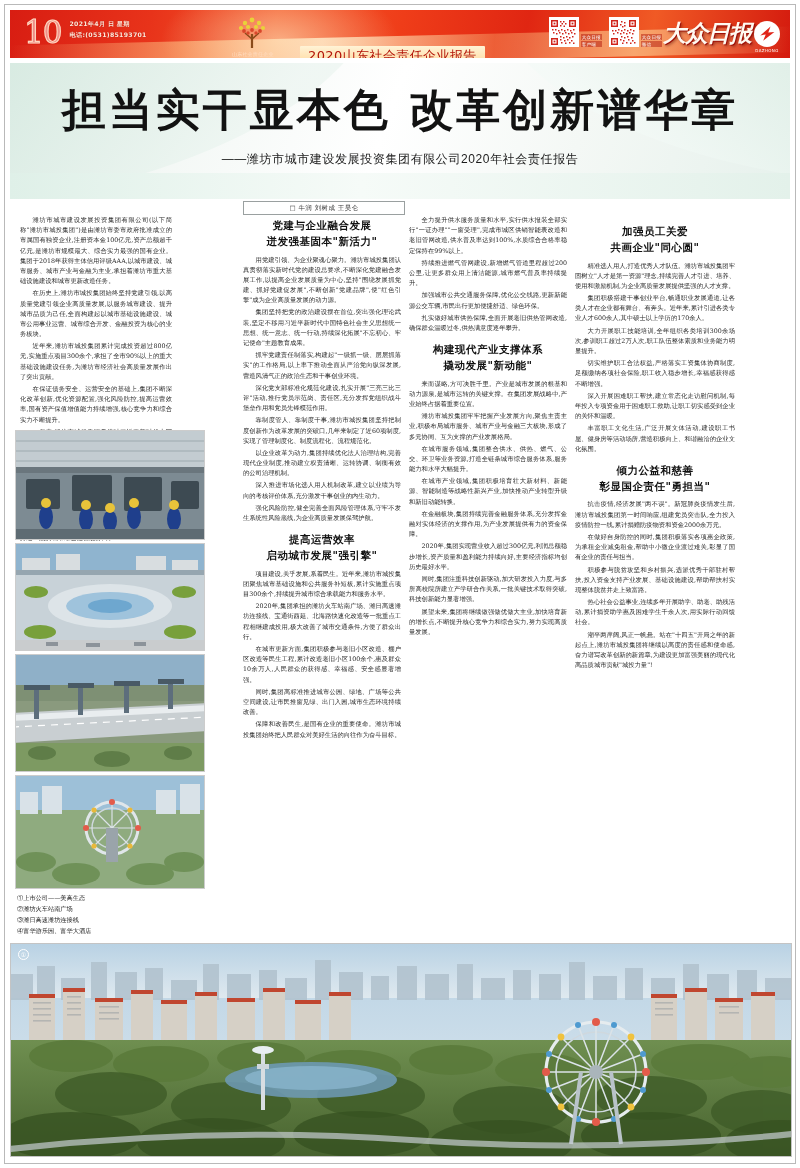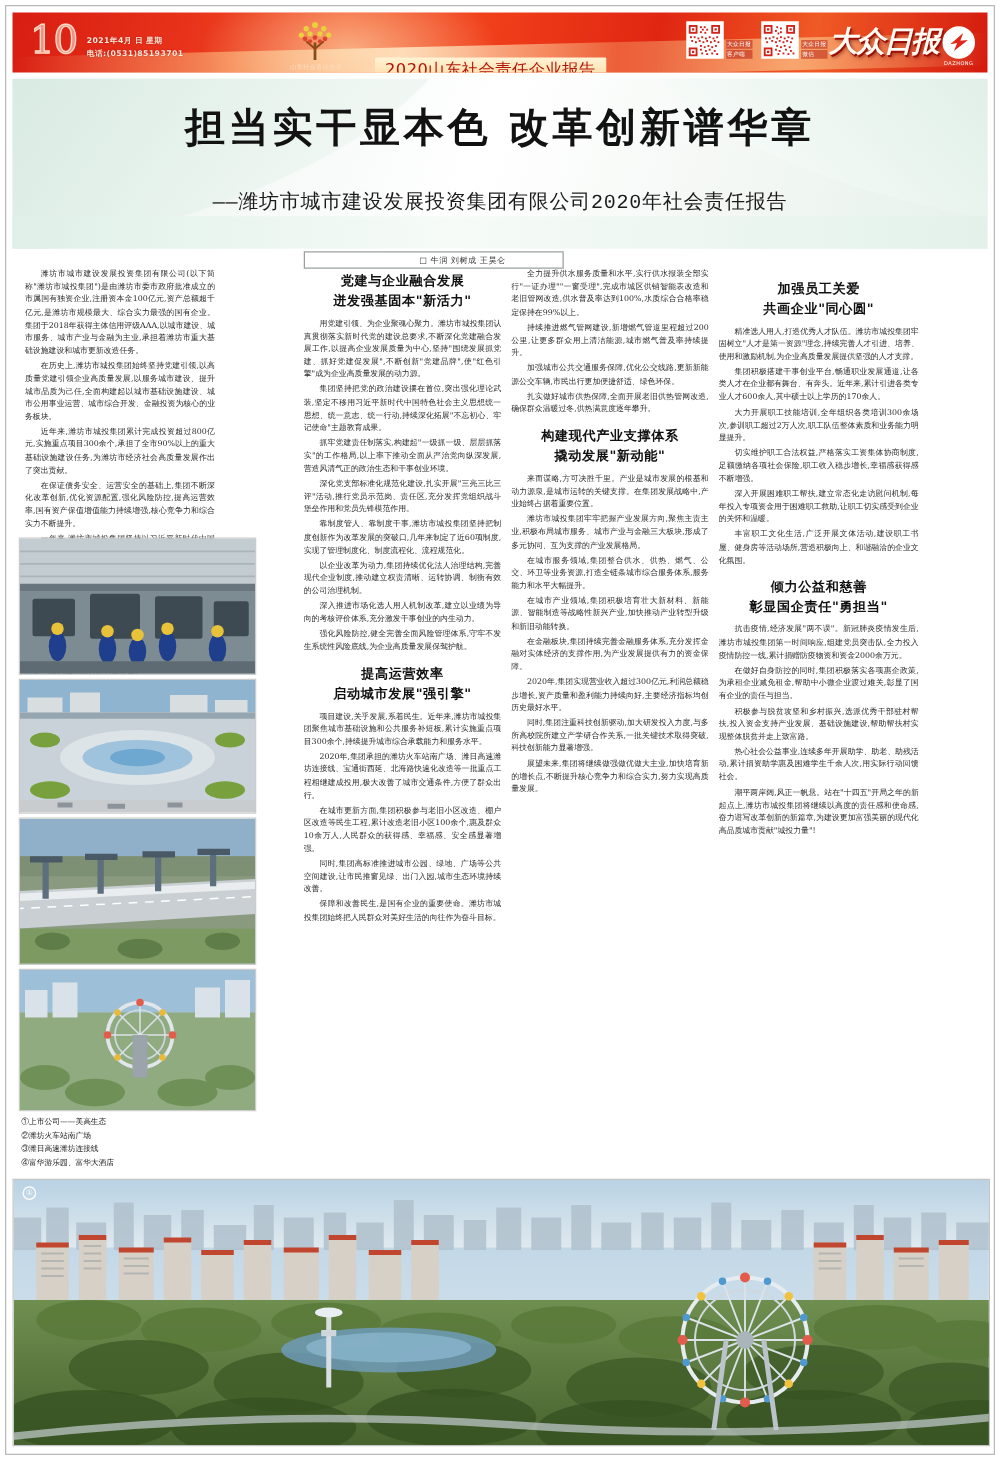--- a/index.html
+++ b/index.html
@@ -18,21 +18,21 @@
           overflow:hidden;}
   .banner:after{content:"";position:absolute;left:0;top:26px;width:100%;height:26px;
           background:linear-gradient(95deg,rgba(255,190,120,.0) 0%,
                      rgba(255,205,140,.55) 22%,rgba(255,235,200,.85) 40%,
                      rgba(255,190,120,.35) 62%,rgba(255,220,160,.6) 80%,
                      rgba(255,180,110,.0) 100%);
           transform:skewY(-1.4deg);}
   .banner-glow{position:absolute;left:150px;top:-30px;width:240px;height:120px;
           background:radial-gradient(ellipse at center,rgba(255,240,200,.55),rgba(255,200,120,0) 70%);}
 
-  .date-block{position:absolute;left:14px;top:7px;display:flex;align-items:flex-end;gap:8px;z-index:4;}
+  .date-block{position:absolute;left:14px;top:7px;display:flex;align-items:flex-start;gap:8px;z-index:4;}
   .big-num{font-family:"DejaVu Serif","Liberation Serif",serif;font-size:31px;
            line-height:1;color:transparent;-webkit-text-stroke:1.1px #ffd9c2;
            text-shadow:0 0 1px rgba(255,255,255,.5);font-weight:400;letter-spacing:-1px;}
   .date-lines{display:flex;flex-direction:column;gap:2px;padding-top:3px;}
   .dl{font-size:6.2px;color:#ffe8d8;letter-spacing:.3px;white-space:nowrap;
       text-shadow:0 0 1px rgba(120,0,0,.6);font-weight:bold;}
 
   .tree-logo{position:absolute;left:222px;top:5px;width:40px;height:42px;z-index:4;}
   .tree-cap{font-size:5px;color:#ffdcc0;text-align:center;letter-spacing:.2px;
             position:absolute;bottom:0;left:0;width:100%;white-space:nowrap;}
@@ -74,31 +74,31 @@
             background:linear-gradient(135deg,#cfe6db,#eef6f2 70%);
             border-radius:0 0 100% 0;transform:rotate(-7deg);opacity:.85;}
   .tz-swoop2{position:absolute;right:-60px;top:-50px;width:360px;height:150px;
             background:linear-gradient(215deg,#d6eae0,#f4faf7 70%);
             border-radius:0 0 0 100%;transform:rotate(6deg);opacity:.8;}
   .tz-bottom{position:absolute;left:0;bottom:0;width:100%;height:26px;
             background:linear-gradient(90deg,#dff0e8,#f6fbf8 45%,#e3f1ea);}
 
   .headline{position:absolute;left:0;top:18px;width:100%;text-align:center;z-index:3;
             font-family:"DejaVu Serif","Liberation Serif",serif;
-            font-size:32px;font-weight:bold;color:#121212;letter-spacing:3px;}
+            font-size:44px;font-weight:bold;color:#121212;letter-spacing:3px;}
   .subhead{position:absolute;left:0;top:88px;width:100%;text-align:center;z-index:3;
-            font-family:Liberation Mono, monospace;
-            font-size:16px;color:#1b1b1b;letter-spacing:.6px;}
+            font-family:Liberation Sans, sans-serif;
+            font-size:12px;color:#1b1b1b;letter-spacing:.6px;}
 
   
   .body-zone{position:absolute;left:5px;top:196px;width:780px;height:740px;}
   .byline{position:absolute;left:233px;top:0px;width:160px;height:12px;
           border:.8px solid #9aa0a0;display:flex;align-items:center;
           justify-content:center;gap:7px;font-size:6.5px;color:#3a3a3a;
-          background:#fff;letter-spacing:.4px;padding-left:46px;}
+          background:#fff;letter-spacing:.4px;}
 
   .cols{position:absolute;left:0;top:0;width:780px;height:740px;}
   .col{position:absolute;top:0;width:152px;height:740px;overflow:hidden;}
   .col1{left:10px;}
   .col2{left:233px;width:158px;}
   .col3{left:399px;width:158px;}
   .col4{left:565px;width:160px;}
 
   .sec-h{text-align:center;font-family:"DejaVu Serif","Liberation Serif",serif;
          font-weight:bold;color:#111;font-size:10.5px;line-height:1.5;

